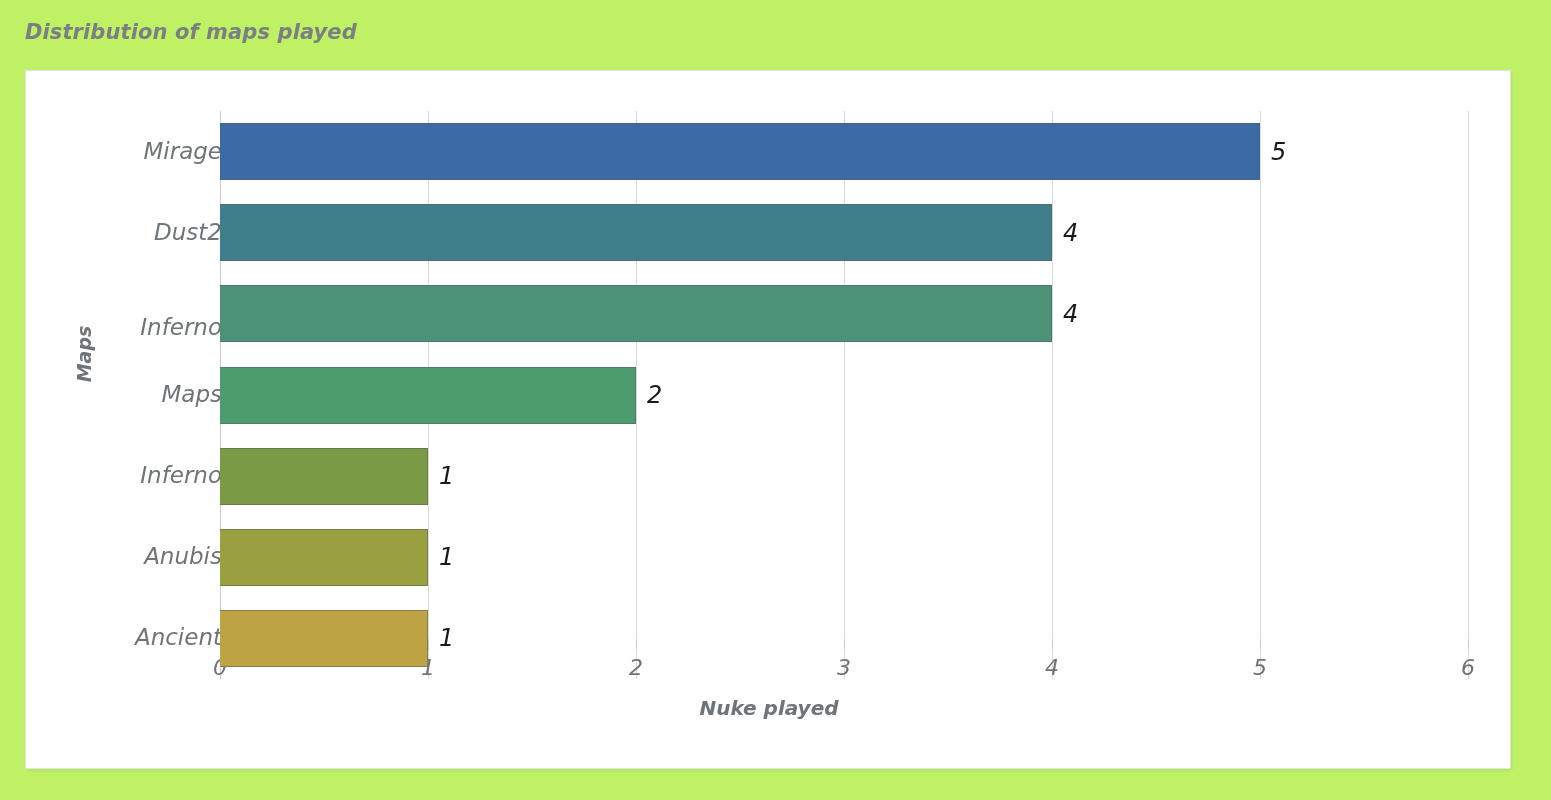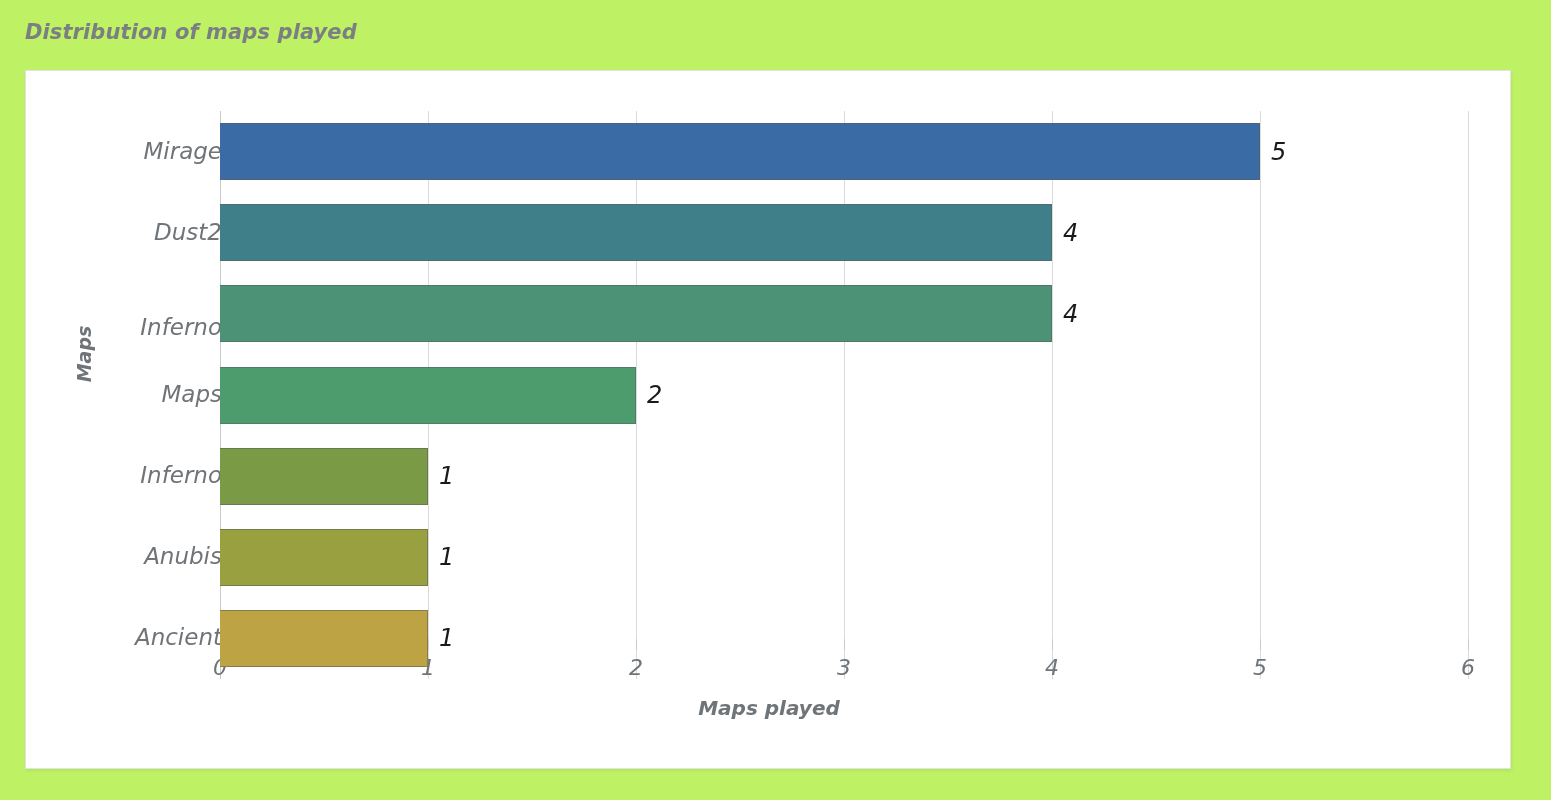--- a/index.html
+++ b/index.html
@@ -182,19 +182,19 @@
             <div class="bar-rect" title="Ancient: 1" style="top: 457.786px; width: 208px; height: 57px; background: rgb(152, 160, 64);"></div>
             <div class="bar-value" style="left: 413px; top: 474.286px;">1</div>
           </div>
           <div class="bar-row">
             <div class="bar-label" style="top: 555.429px;">Ancient</div>
             <div class="bar-rect" title="Anubis: 1" style="top: 538.929px; width: 208px; height: 57px; background: rgb(189, 163, 68);"></div>
             <div class="bar-value" style="left: 413px; top: 555.429px;">1</div>
           </div>
         </div>
 
-      <div id="x-axis-title">Maps played</div>
+      <div id="x-axis-title">Nuke played</div>
       <div id="y-axis-title">Maps</div>
 
     </div>
   </div>
 
 </div>
 
 </body></html>

